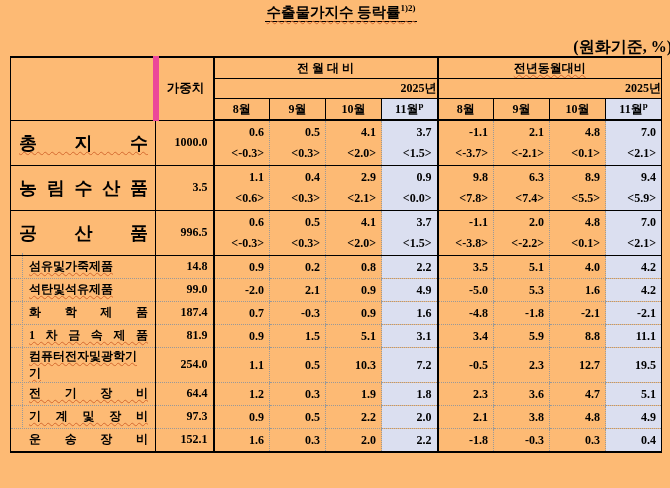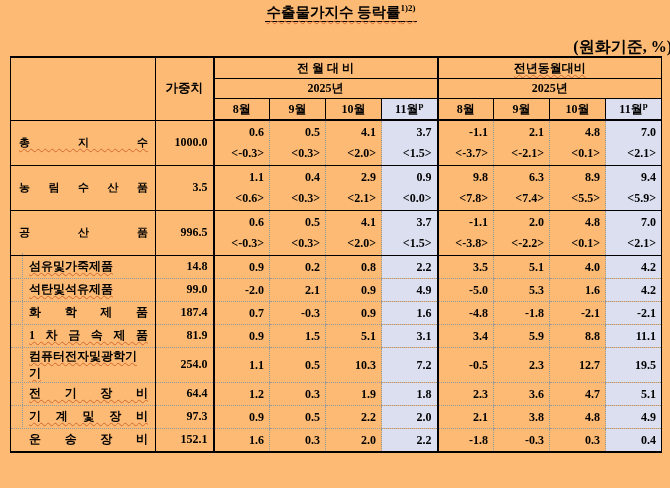--- a/index.html
+++ b/index.html
@@ -22,37 +22,37 @@
 
   
   .table-wrap { position:absolute; top:56px; left:10px; width:651px; }
   table {
     border-collapse:collapse; table-layout:fixed; width:651px;
     border:1px solid #000; border-top:2px solid #000; border-bottom:2px solid #000;
   }
   th,td { padding:0; font-size:12px; font-weight:bold; overflow:hidden; }
   thead th { border:1px solid #000; text-align:center; }
   .hrow1 th { height:20px; }
-  .hrow2 th { height:19px; }
+  .hrow2 th { height:19px;text-align:right; }
   .hrow3 th { height:20px; border-bottom:2px solid #000; }
-  th.wcol { border-left:1px solid #ec4899; border-right:2px solid #000; font-size:12.5px;font-family:Liberation Mono, monospace; }
+  th.wcol { border-left:6px solid #ec4899; border-right:2px solid #000; font-size:12.5px;font-family:Liberation Mono, monospace; }
   th.lblcol { border-right:1px solid #000; }
   th.grp2, th.yr2, td.grpdiv { border-left:2px solid #000 !important; }
   th.mo { border-left:1px dotted #999; }
   th.mo sup { font-size:9px; }
 
   .hl { background:#dbdff0; }
 
   tr.major { height:45px; }
   tr.sub   { height:22px; }
   tr.major td { border-bottom:1px solid #000; }
   tr.sub td   { border-bottom:1px dotted #999; }
 
   td.lbl { border-right:1px solid #000; vertical-align:middle; }
-  .lbl-in { text-align:justify; text-align-last:justify; padding:0 7px 0 8px; font-size:11px; }
+  .lbl-in { text-align:justify; text-align-last:justify; padding:0 7px 0 8px; font-size:18px; }
   tr.sub .lbl-in { padding-left:18px; font-size:12px; letter-spacing:0; }
 
   td.wt { border-left:1px solid #000; border-right:2px solid #000; }
   td.num { text-align:right; border-left:1px dotted #999; vertical-align:middle; }
   td.num div { padding-right:5px; }
   tr.major td.num .v, tr.major td.num .s { line-height:21px; }
   tr.sub td.num .v { line-height:22px; }
 
   .wavy {
     text-decoration-line:underline; text-decoration-style:wavy;

